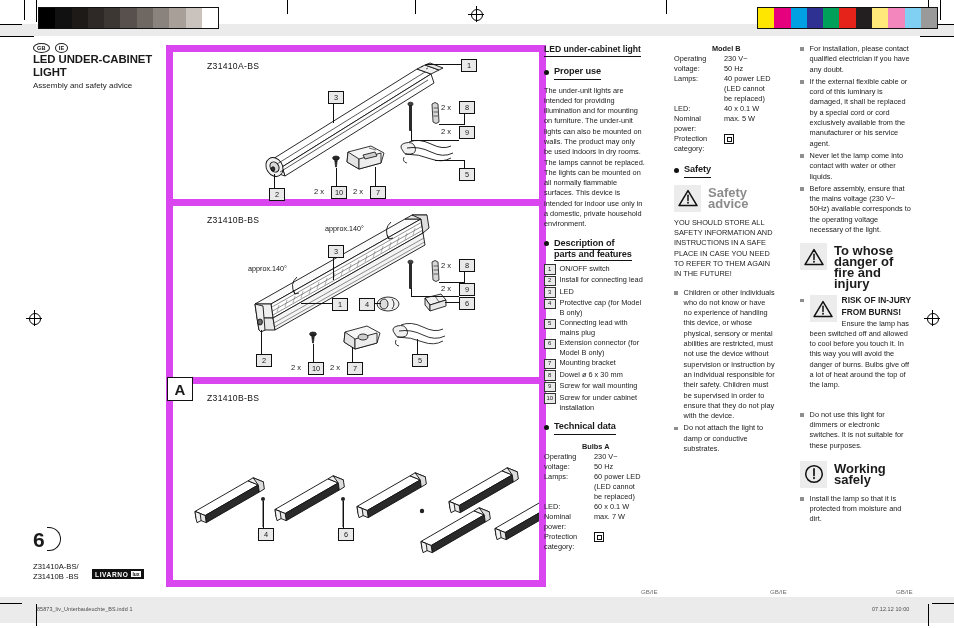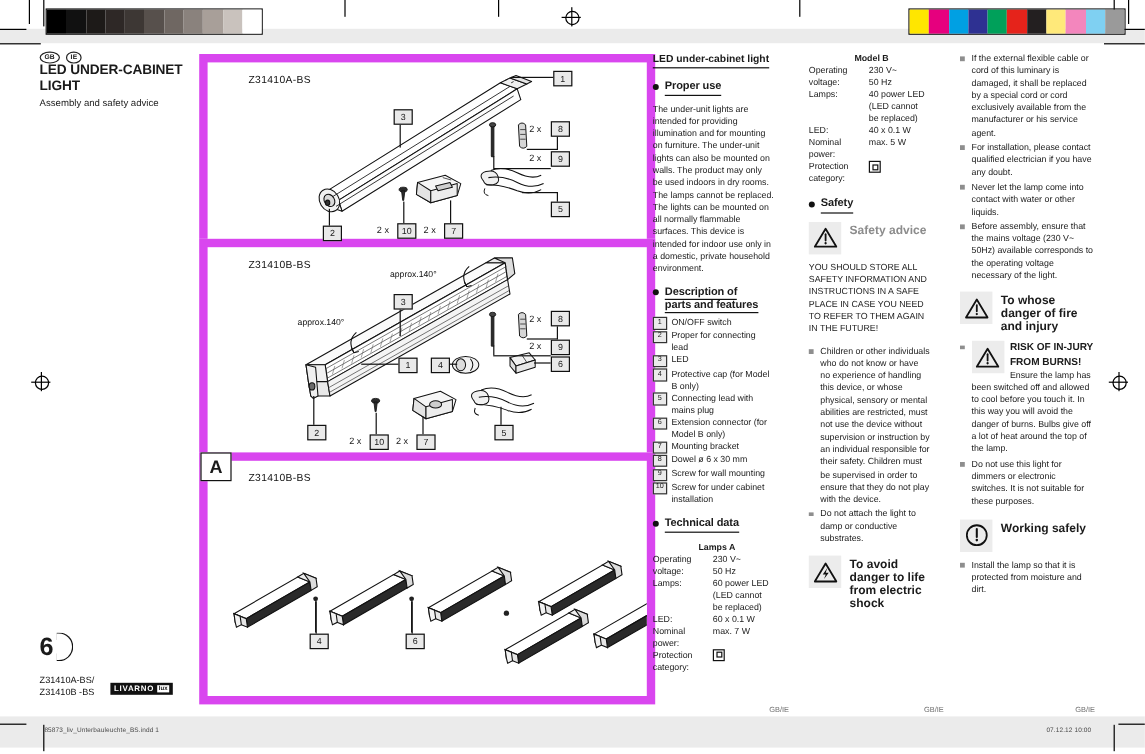--- a/index.html
+++ b/index.html
@@ -91,23 +91,23 @@
   .protbox:after{content:"";position:absolute;left:1.5px;top:1.5px;right:1.5px;bottom:1.5px;border:1px solid #111;}
 
   
   .bul{display:flex;gap:6px;margin-bottom:2px;}
   .bul .sq{flex:none;width:3.6px;height:3.6px;background:#8e8e8e;margin-top:3.4px;}
   .bul .tx{flex:1;}
 
   
   .warn{display:flex;gap:7px;align-items:flex-start;margin:7px 0 6px 0;}
   .warn .icon{flex:none;width:27px;height:27px;background:#ececec;display:flex;align-items:center;justify-content:center;}
-  .warn .wt{font-size:10px;font-weight:700;line-height:11px;padding-top:2px;}
+  .warn .wt{font-size:13px;font-weight:700;line-height:11px;padding-top:2px;}
   .warn.grey .wt{color:#8c8c8c;}
-  .warn-inline{display:flex;gap:6px;margin-bottom:2px;justify-content:flex-end;}
+  .warn-inline{display:flex;gap:6px;margin-bottom:19px;justify-content:flex-end;}
   .warn-inline .sq{flex:none;width:3.6px;height:3.6px;background:#8e8e8e;margin-top:3.4px;}
   .warn-inline .icon{flex:none;width:27px;height:27px;background:#ececec;display:flex;
         align-items:center;justify-content:center;float:left;margin:0 5px 1px 0;}
   .inlinebody{flex:1;}
   .inlinebody .lead-bold{font-weight:700;font-size:8.4px;line-height:11.6px;}
 
   
   .art{position:absolute;z-index:1;}
 
   
@@ -485,21 +485,21 @@
       </span>
     </h2>
 
     <div class="partslist" id="partslist">
         <div class="partrow">
           <span class="pnum">1</span>
           <span class="ptext">ON/OFF switch</span>
         </div>
         <div class="partrow">
           <span class="pnum">2</span>
-          <span class="ptext">Proper for connecting lead</span>
+          <span class="ptext">Install for connecting lead</span>
         </div>
         <div class="partrow">
           <span class="pnum">3</span>
           <span class="ptext">LED</span>
         </div>
         <div class="partrow">
           <span class="pnum">4</span>
           <span class="ptext">Protective cap (for Model B only)</span>
         </div>
         <div class="partrow">
@@ -526,21 +526,21 @@
           <span class="pnum">10</span>
           <span class="ptext">Screw for under cabinet installation</span>
         </div>
       </div>
 
     <h2 class="sec">
       <span class="dot"></span>
       <u>Technical data</u>
     </h2>
     <div style="height:5px"></div>
-    <div class="bold">Lamps A</div>
+    <div class="bold">Bulbs A</div>
     <div id="spec-a">
         <div class="spec">
           <div class="k">Operating voltage:</div>
           <div class="v" style="white-space: pre-line;">230 V~
 50 Hz</div>
         </div>
         <div class="spec">
           <div class="k">Lamps:</div>
           <div class="v" style="white-space: pre-line;">60 power LED (LED cannot be replaced)</div>
         </div>
@@ -608,42 +608,33 @@
         <div class="bul">
           <span class="sq"></span>
           <span class="tx">Children or other individuals who do not know or have no experience of handling this device, or whose physical, sensory or mental abilities are restricted, must not use the device without supervision or instruction by an individual responsible for their safety. Children must be supervised in order to ensure that they do not play with the device.</span>
         </div>
         <div class="bul">
           <span class="sq"></span>
           <span class="tx">Do not attach the light to damp or conductive substrates.</span>
         </div>
       </div>
 
-    <div class="warn" style="margin-top:9px;">
-      <div class="icon">
-        <svg width="20" height="18" viewBox="0 0 20 18">
-          <path d="M10,1.6 L19,16.6 L1,16.6 Z" fill="none" stroke="#111" stroke-width="1.5" stroke-linejoin="round"></path>
-          <path d="M11.4,5.4 L7.6,10.8 L10.1,10.8 L8.7,14.6 L12.6,9.2 L10.1,9.2 Z" fill="#111"></path>
-        </svg>
-      </div>
-      <div class="wt">To avoid danger to life from electric shock</div>
-    </div>
 
   </div>
   <div class="colfoot" style="left:770px;">GB/IE</div>
 
   <div class="col c3">
     <div id="shock-bullets-b">
         <div class="bul">
           <span class="sq"></span>
-          <span class="tx">If the external flexible cable or cord of this luminary is damaged, it shall be replaced by a special cord or cord exclusively available from the manufacturer or his service agent.</span>
+          <span class="tx">For installation, please contact qualified electrician if you have any doubt.</span>
         </div>
         <div class="bul">
           <span class="sq"></span>
-          <span class="tx">For installation, please contact qualified electrician if you have any doubt.</span>
+          <span class="tx">If the external flexible cable or cord of this luminary is damaged, it shall be replaced by a special cord or cord exclusively available from the manufacturer or his service agent.</span>
         </div>
         <div class="bul">
           <span class="sq"></span>
           <span class="tx">Never let the lamp come into contact with water or other liquids.</span>
         </div>
         <div class="bul">
           <span class="sq"></span>
           <span class="tx">Before assembly, ensure that the mains voltage (230 V~ 50Hz) available corresponds to the operating voltage necessary of the light.</span>
         </div>
       </div>

